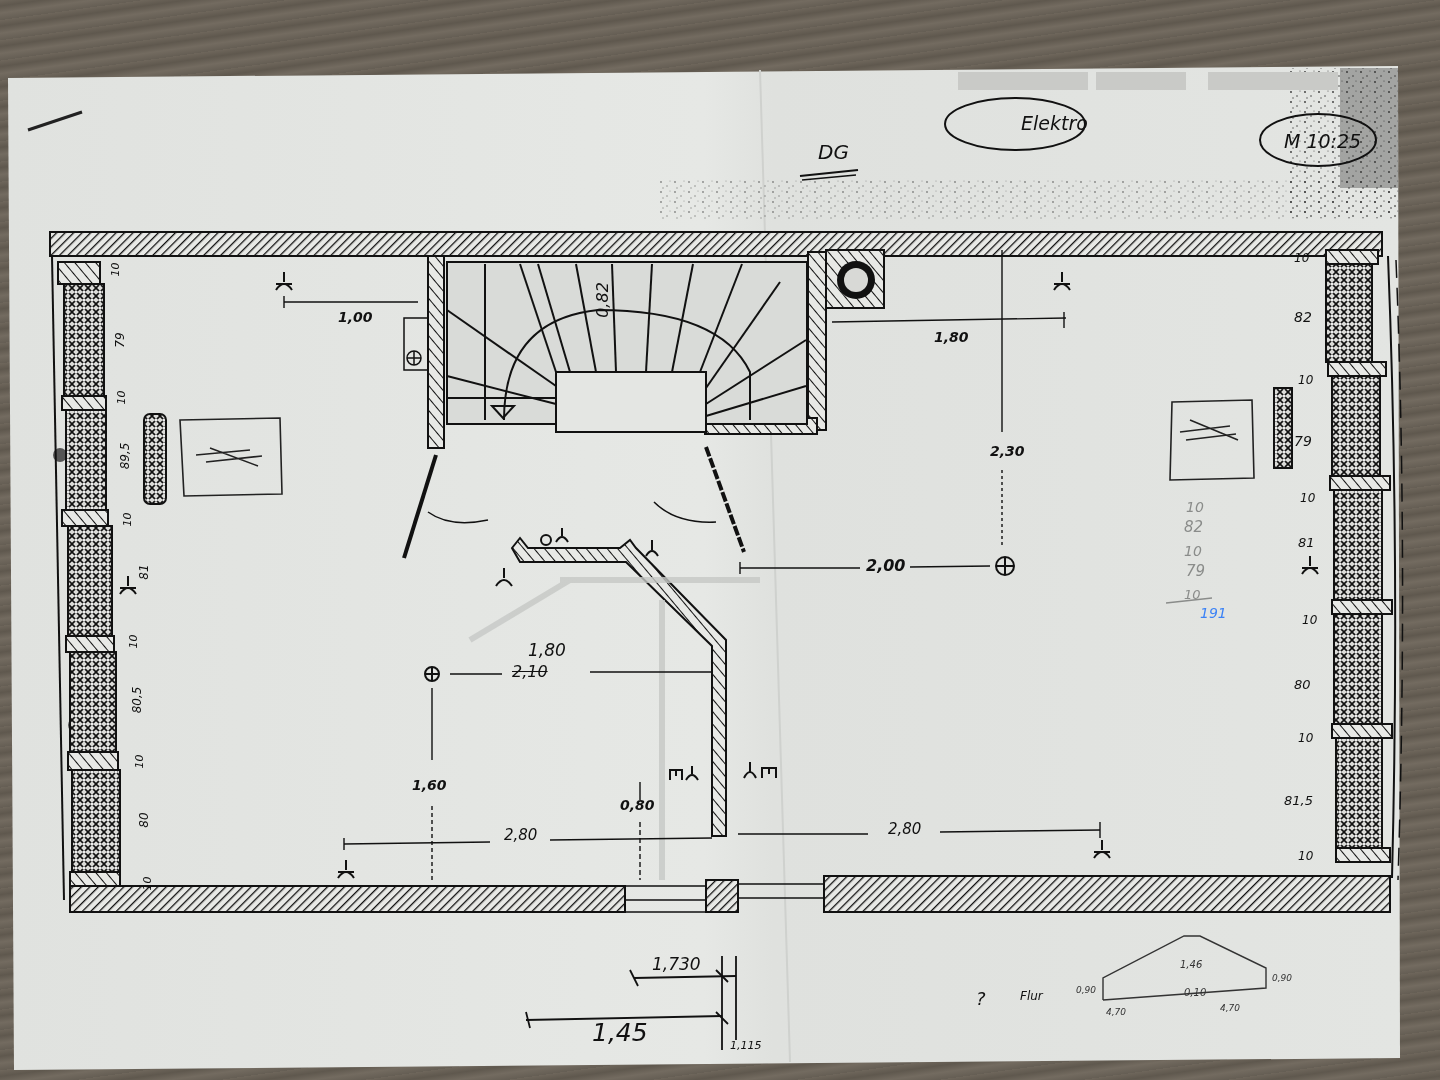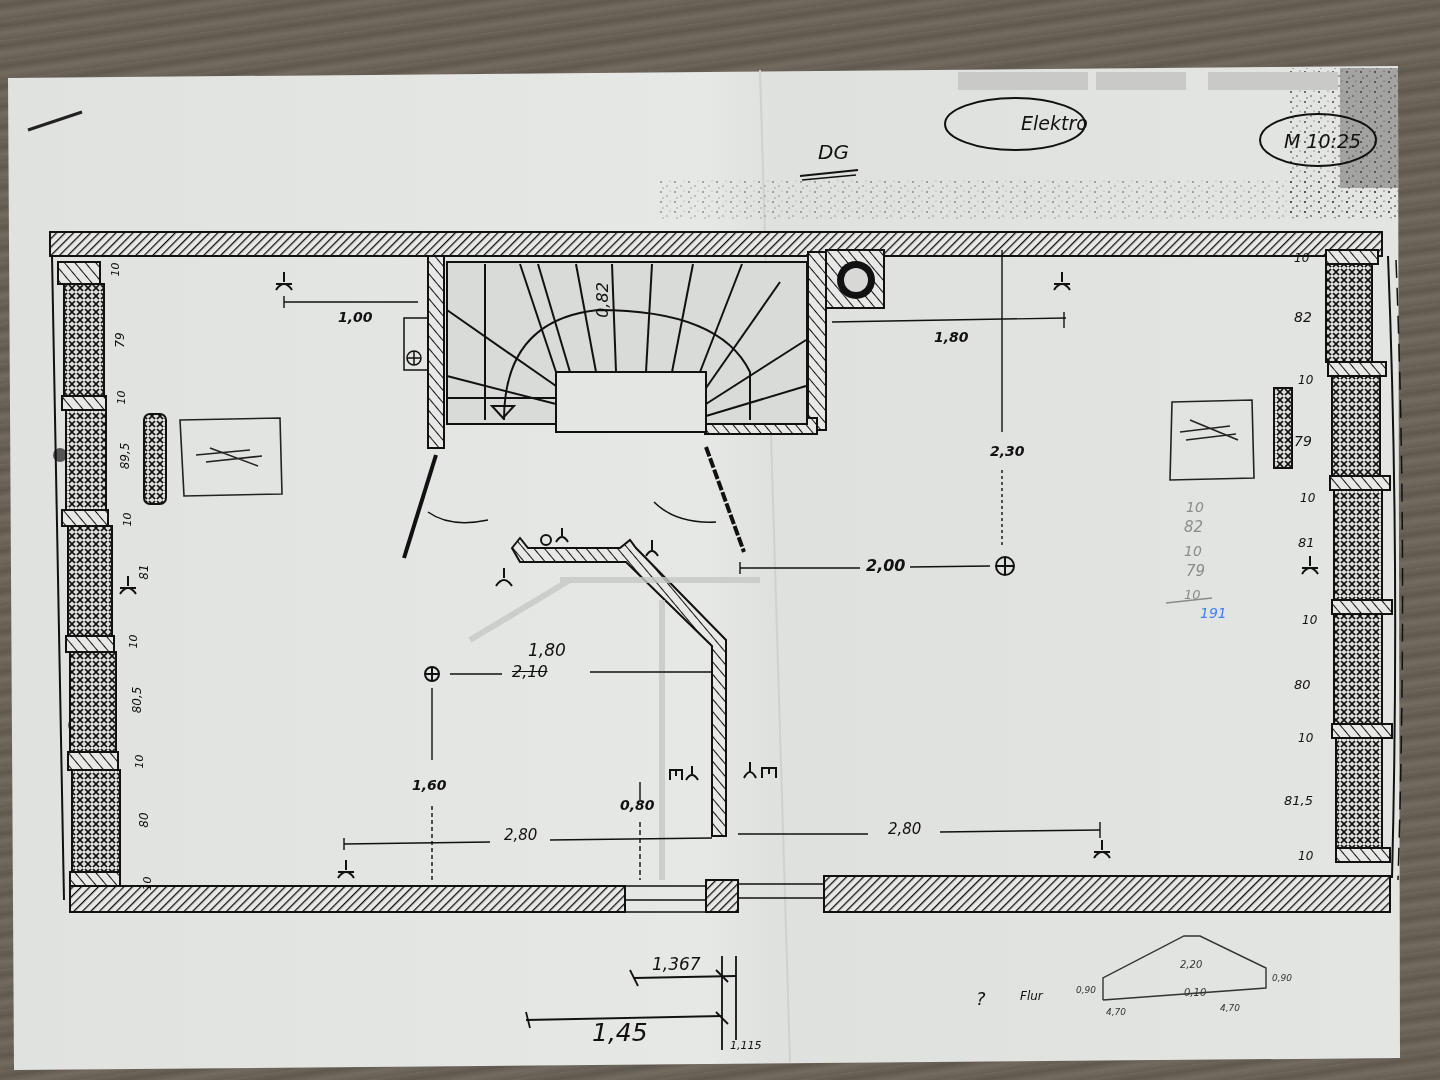--- a/index.html
+++ b/index.html
@@ -282,24 +282,24 @@
 <div class="lbl" style="left:1284px;top:794px;font-size:13px;">81,5</div>
 <div class="lbl" style="left:1298px;top:850px;font-size:12px;">10</div>
 
 <div class="lbl" style="left:1186px;top:500px;font-size:14px;color:#8a8c8a;">10</div>
 <div class="lbl" style="left:1184px;top:520px;font-size:15px;color:#8a8c8a;">82</div>
 <div class="lbl" style="left:1184px;top:544px;font-size:14px;color:#8a8c8a;">10</div>
 <div class="lbl" style="left:1186px;top:564px;font-size:15px;color:#8a8c8a;">79</div>
 <div class="lbl" style="left:1184px;top:588px;font-size:13px;color:#8a8c8a;">10</div>
 <div class="lbl" style="left:1168px;top:606px;font-size:14px;color:#3b82f6;margin-left:32px;">191</div>
 
-<div class="lbl" style="left:652px;top:956px;font-size:17px;">1,367</div>
+<div class="lbl" style="left:652px;top:956px;font-size:17px;">1,730</div>
 <div class="lbl" style="left:592px;top:1020px;font-size:25px;font-style:italic;">1,45</div>
 <div class="lbl" style="left:730px;top:1040px;font-size:11px;">1,115</div>
 <div class="lbl" style="left:976px;top:990px;font-size:18px;">?</div>
 <div class="lbl" style="left:1020px;top:990px;font-size:12px;">Flur</div>
 
-<div class="lbl" style="left:1180px;top:960px;font-size:10px;color:#333;">2,20</div>
+<div class="lbl" style="left:1180px;top:960px;font-size:10px;color:#333;">1,46</div>
 <div class="lbl" style="left:1076px;top:986px;font-size:9px;color:#333;">0,90</div>
 <div class="lbl" style="left:1272px;top:974px;font-size:9px;color:#333;">0,90</div>
 <div class="lbl" style="left:1106px;top:1008px;font-size:9px;color:#333;">4,70</div>
 <div class="lbl" style="left:1184px;top:988px;font-size:10px;color:#333;">0,10</div>
 <div class="lbl" style="left:1220px;top:1004px;font-size:9px;color:#333;">4,70</div>
 
 </body></html>

